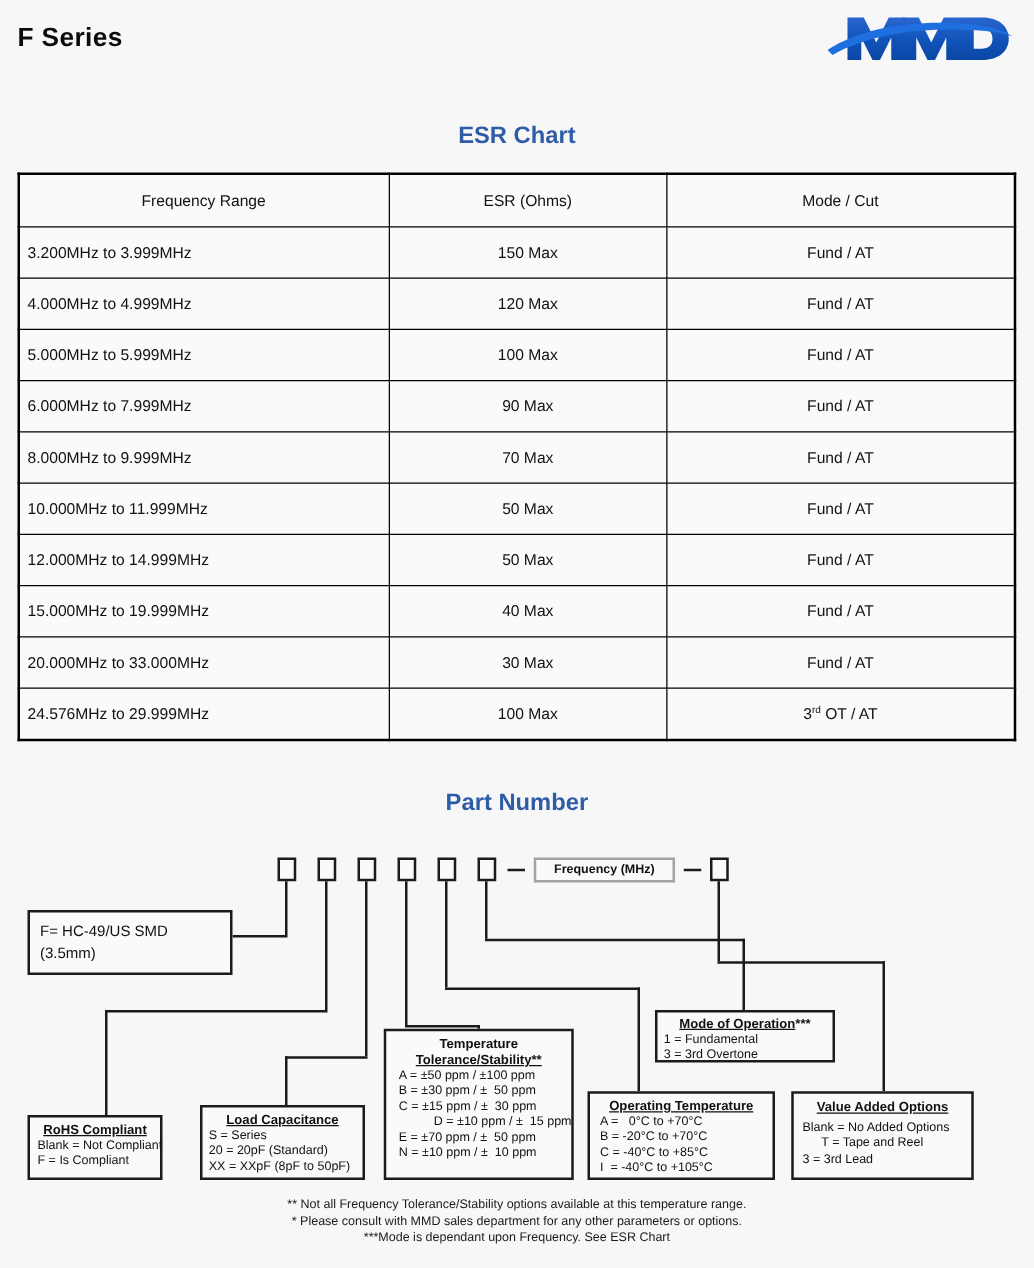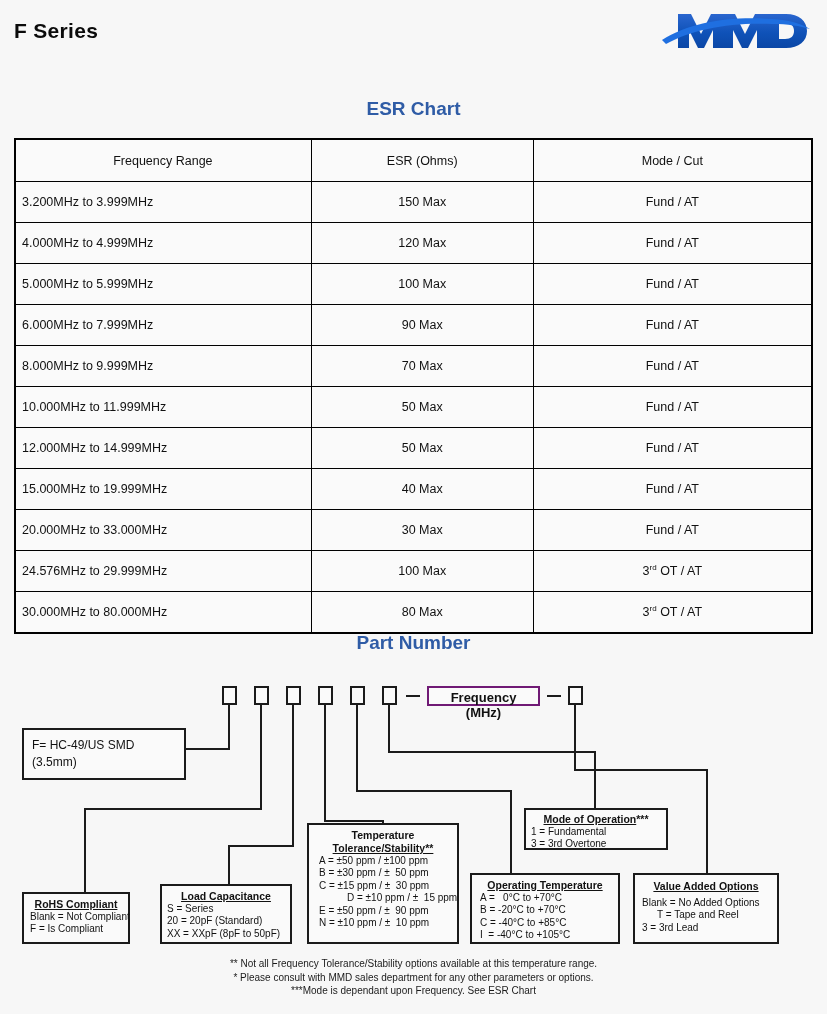--- a/index.html
+++ b/index.html
@@ -52,22 +52,22 @@
   .diag{position:absolute;left:0;top:620px;width:827px;height:394px;}
 
   .sq{
     position:absolute;width:15px;height:19px;
     border:2px solid #1b1b1b;background:#fafafa;box-sizing:border-box;
   }
   .dash{
     position:absolute;height:0;border-top:2px solid #1b1b1b;width:14px;
   }
   .freqbox{
-    position:absolute;border:2px solid #701a75;background:#fafafa;
-    font-size:13px;font-weight:bold;text-align:center;
+    position:absolute;border:2px solid #a3a3a3;background:#fafafa;
+    font-size:10px;font-weight:bold;text-align:center;
     padding:2px 6px;box-sizing:border-box;
   }
 
   
   .v{position:absolute;width:0;border-left:2px solid #1b1b1b;}
   .h{position:absolute;height:0;border-top:2px solid #1b1b1b;}
 
   
   .lbox{
     position:absolute;border:2px solid #1b1b1b;background:#fafafa;
@@ -165,25 +165,20 @@
         <tr>
           <td class="c1">20.000MHz to 33.000MHz</td>
           <td class="c2">30 Max</td>
           <td class="c3">Fund / AT</td>
         </tr>
         <tr>
           <td class="c1">24.576MHz to 29.999MHz</td>
           <td class="c2">100 Max</td>
           <td class="c3">3<sup>rd</sup> OT / AT</td>
         </tr>
-        <tr>
-          <td class="c1">30.000MHz to 80.000MHz</td>
-          <td class="c2">80 Max</td>
-          <td class="c3">3<sup>rd</sup> OT / AT</td>
-        </tr>
       </tbody>
   </table>
 
   <div class="sect-h" id="pn-h">Part Number</div>
 
   <div class="diag">
 
     <div class="sq" style="left:222px;top:66px;"></div>
     <div class="sq" style="left:254px;top:66px;"></div>
     <div class="sq" style="left:286px;top:66px;"></div>
@@ -244,21 +239,21 @@
       <span class="li" style="padding-left:5px;">XX = XXpF (8pF to 50pF)</span>
     </div>
 
     <div class="lbox" style="left:307px;top:203px;width:152px;height:121px;padding:4px 0 0 0;">
       <span class="ttl plain">Temperature</span>
       <span class="ttl">Tolerance/Stability**</span>
       <span class="li" style="padding-left:10px;">A = ±50 ppm / ±100 ppm</span>
       <span class="li" style="padding-left:10px;">B = ±30 ppm / ±  50 ppm</span>
       <span class="li" style="padding-left:10px;">C = ±15 ppm / ±  30 ppm</span>
       <span class="li" style="padding-left:10px;margin-left:28px;">D = ±10 ppm / ±  15 ppm</span>
-      <span class="li" style="padding-left:10px;">E = ±50 ppm / ±  90 ppm</span>
+      <span class="li" style="padding-left:10px;">E = ±70 ppm / ±  50 ppm</span>
       <span class="li" style="padding-left:10px;">N = ±10 ppm / ±  10 ppm</span>
     </div>
 
     <div class="lbox" style="left:470px;top:253px;width:150px;height:71px;padding:4px 0 0 0;">
       <span class="ttl">Operating Temperature</span>
       <span class="li" style="padding-left:8px;">A =   0°C to +70°C</span>
       <span class="li" style="padding-left:8px;">B = -20°C to +70°C</span>
       <span class="li" style="padding-left:8px;">C = -40°C to +85°C</span>
       <span class="li" style="padding-left:8px;">I  = -40°C to +105°C</span>
     </div>

